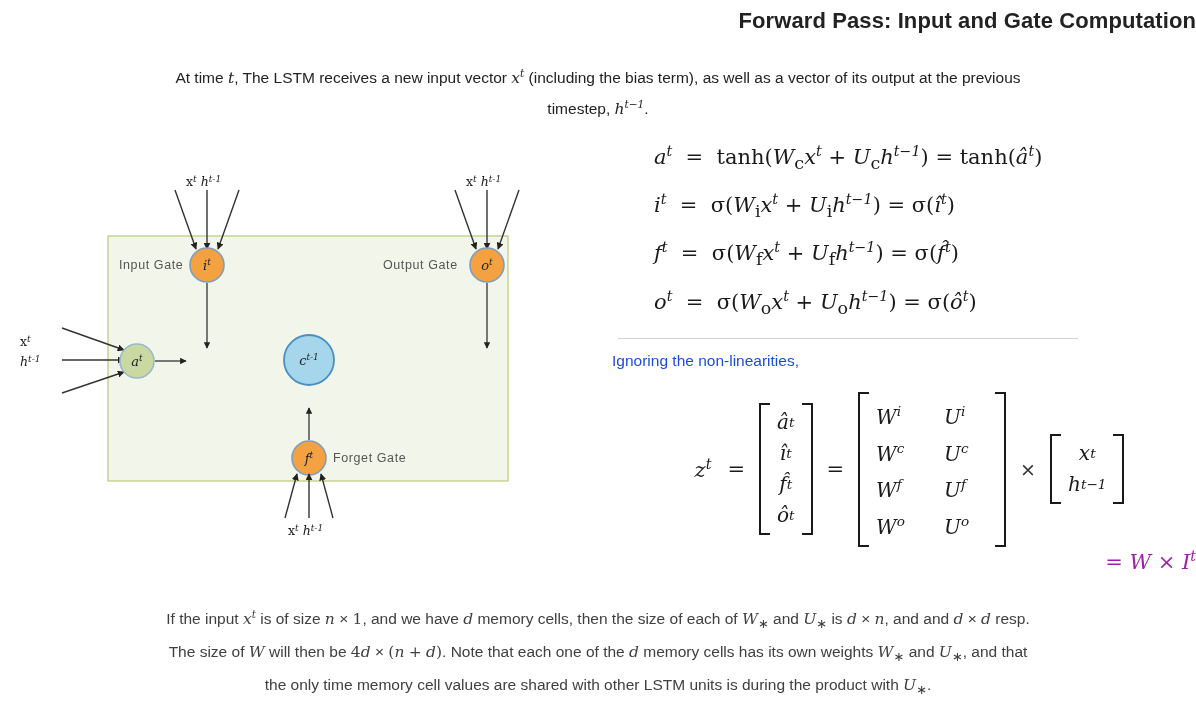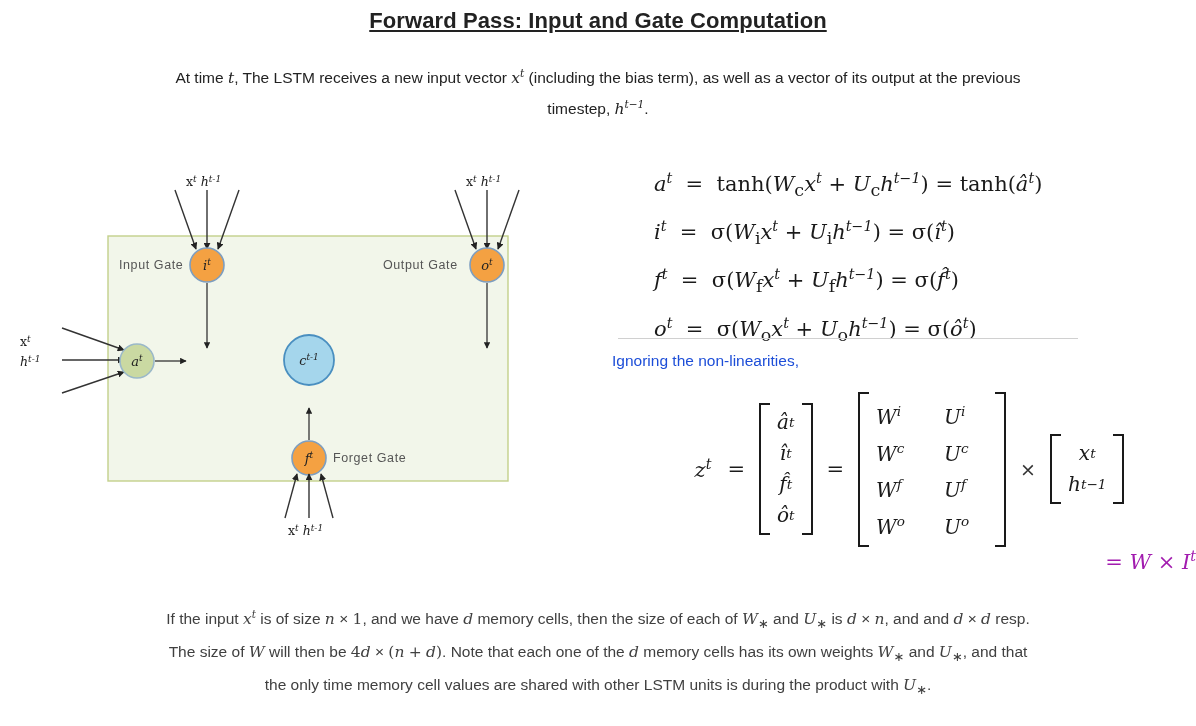--- a/index.html
+++ b/index.html
@@ -15,26 +15,25 @@
     font-family: "Liberation Sans", sans-serif;
     color: #1a1a1a;
   }
 
   
   #page-title {
     position: absolute;
     top: 8px;
     left: 0;
     width: 1196px;
-    text-align: center;
+    text-align: right;
     font-size: 22px;
     font-weight: 700;
     color: #222222;
     letter-spacing: 0.1px;
-    text-decoration: underline;
   }
 
   
   #intro-paragraph {
     position: absolute;
     top: 60px;
     left: 40px;
     width: 1116px;
     text-align: center;
     font-size: 15.5px;
@@ -54,21 +53,21 @@
     top: 150;
     width: 600px;
     height: 420px;
   }
   #diagram-svg { display: block; }
 
   
   #equations-block {
     position: absolute;
     left: 612px;
-    top: 160px;
+    top: 133px;
     width: 584px;
   }
   .eq-line {
     font-family: "DejaVu Serif", serif;
     font-size: 21px;
     line-height: 36px;
     color: #1a1a1a;
     white-space: nowrap;
   }
   .eq-rows { padding-left: 42px; }

